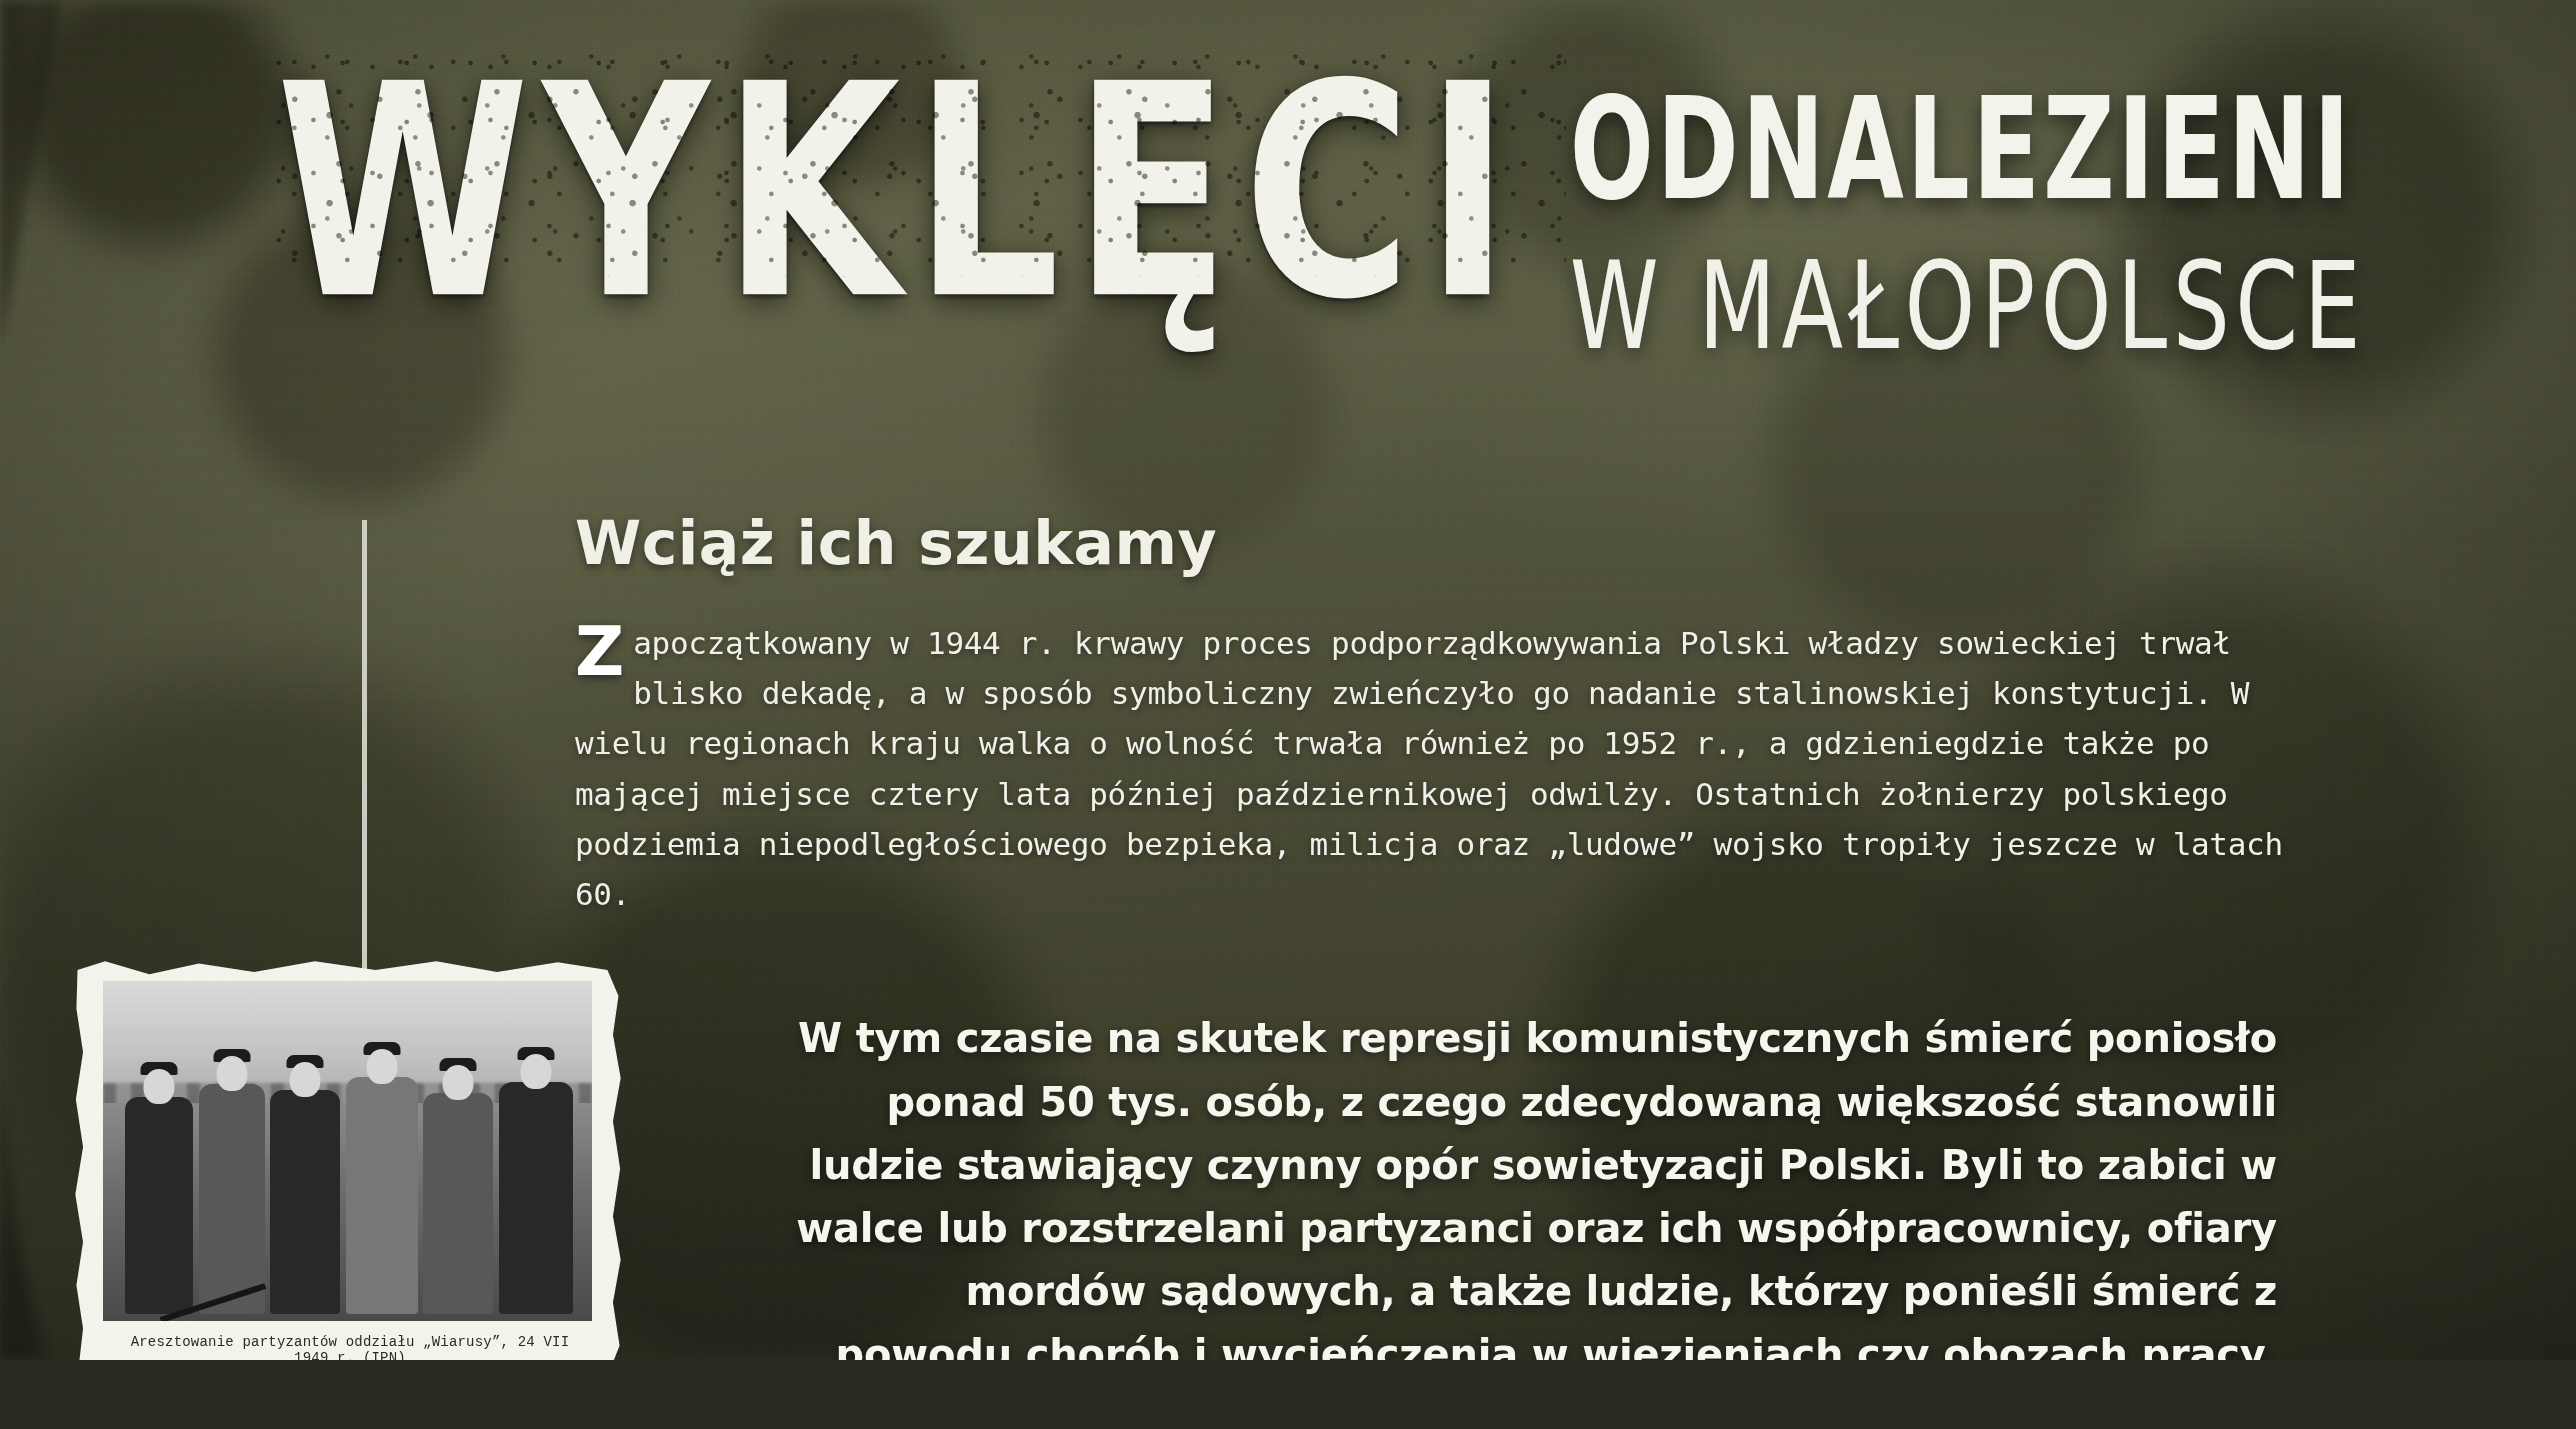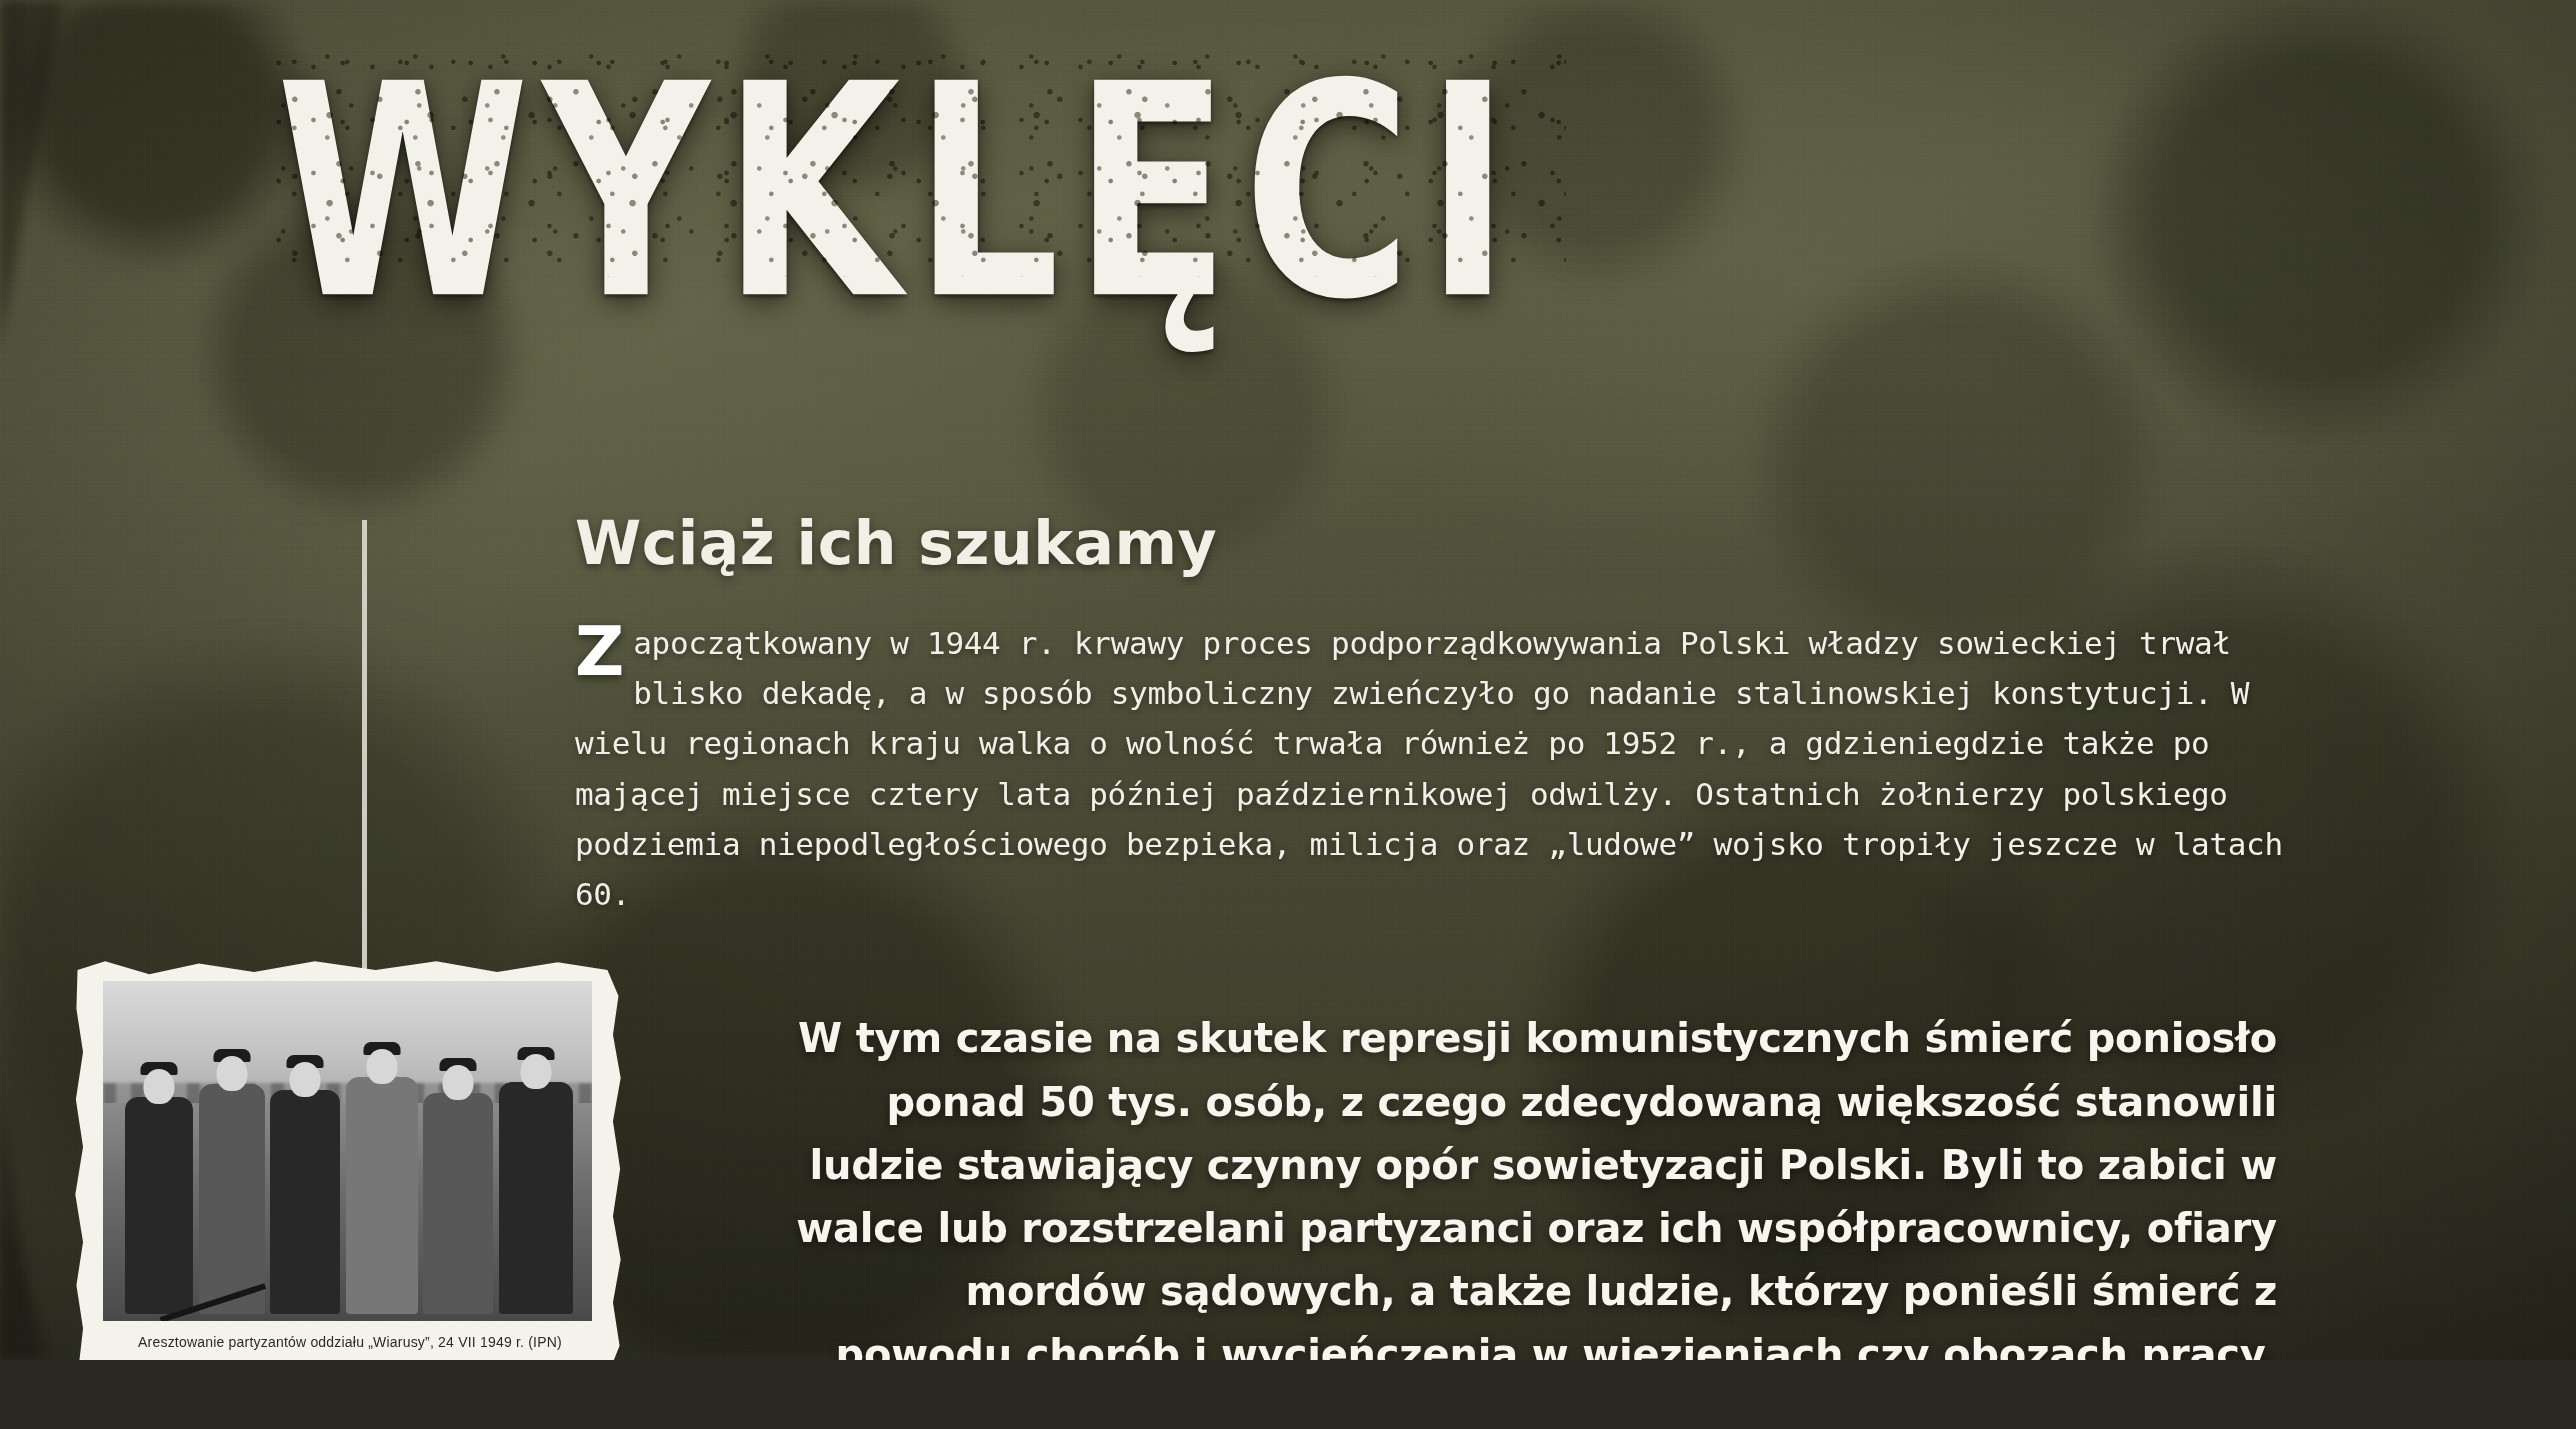--- a/index.html
+++ b/index.html
@@ -278,21 +278,21 @@
     left: 55px; bottom: 14.7px;
     width: 110px; height: 6.4px;
     background: #1d1b18;
     transform: rotate(-18deg);
   }
   .photo-caption {
     position: absolute;
     left: 39px;
     top: 377px;
     width: 478px;
-    font-family: Liberation Sans, sans-serif;
+    font-family: Liberation Mono, monospace;
     font-size: 14px;
     color: #2b2a26;
     letter-spacing: 0.2px;
     text-align: center;
   }
 
   
   .paper-tex {
     position: absolute; inset: 0;
     opacity: .1;
@@ -309,20 +309,24 @@
   <div class="bg-layer bg-trunks"></div>
   <div class="bg-layer bg-green-tint"></div>
   <div class="bg-layer bg-vignette"></div>
   <div class="bg-layer bg-grain"></div>
 
   <div class="title-block">
     <div class="title-row">
       <div class="speckle">
         <div class="word-main">WYKLĘCI</div>
       </div>
+      <div class="title-right">
+        <div class="word-sub1">ODNALEZIENI</div>
+        <div class="word-sub2">W MAŁOPOLSCE</div>
+      </div>
     </div>
   </div>
 
   <div class="vrule"></div>
 
   <div class="content">
     <h2 class="lead">Wciąż ich szukamy</h2>
 
     <p class="para1">
       <span class="dropcap">Z</span><span>apoczątkowany w 1944 r. krwawy proces podporządkowywania Polski władzy sowieckiej trwał blisko dekadę, a w sposób symboliczny zwieńczyło go nadanie stalinowskiej konstytucji. W wielu regionach kraju walka o wolność trwała również po 1952 r., a gdzieniegdzie także po mającej miejsce cztery lata później październikowej odwilży. Ostatnich żołnierzy polskiego podziemia niepodległościowego bezpieka, milicja oraz „ludowe” wojsko tropiły jeszcze w latach 60.</span>

